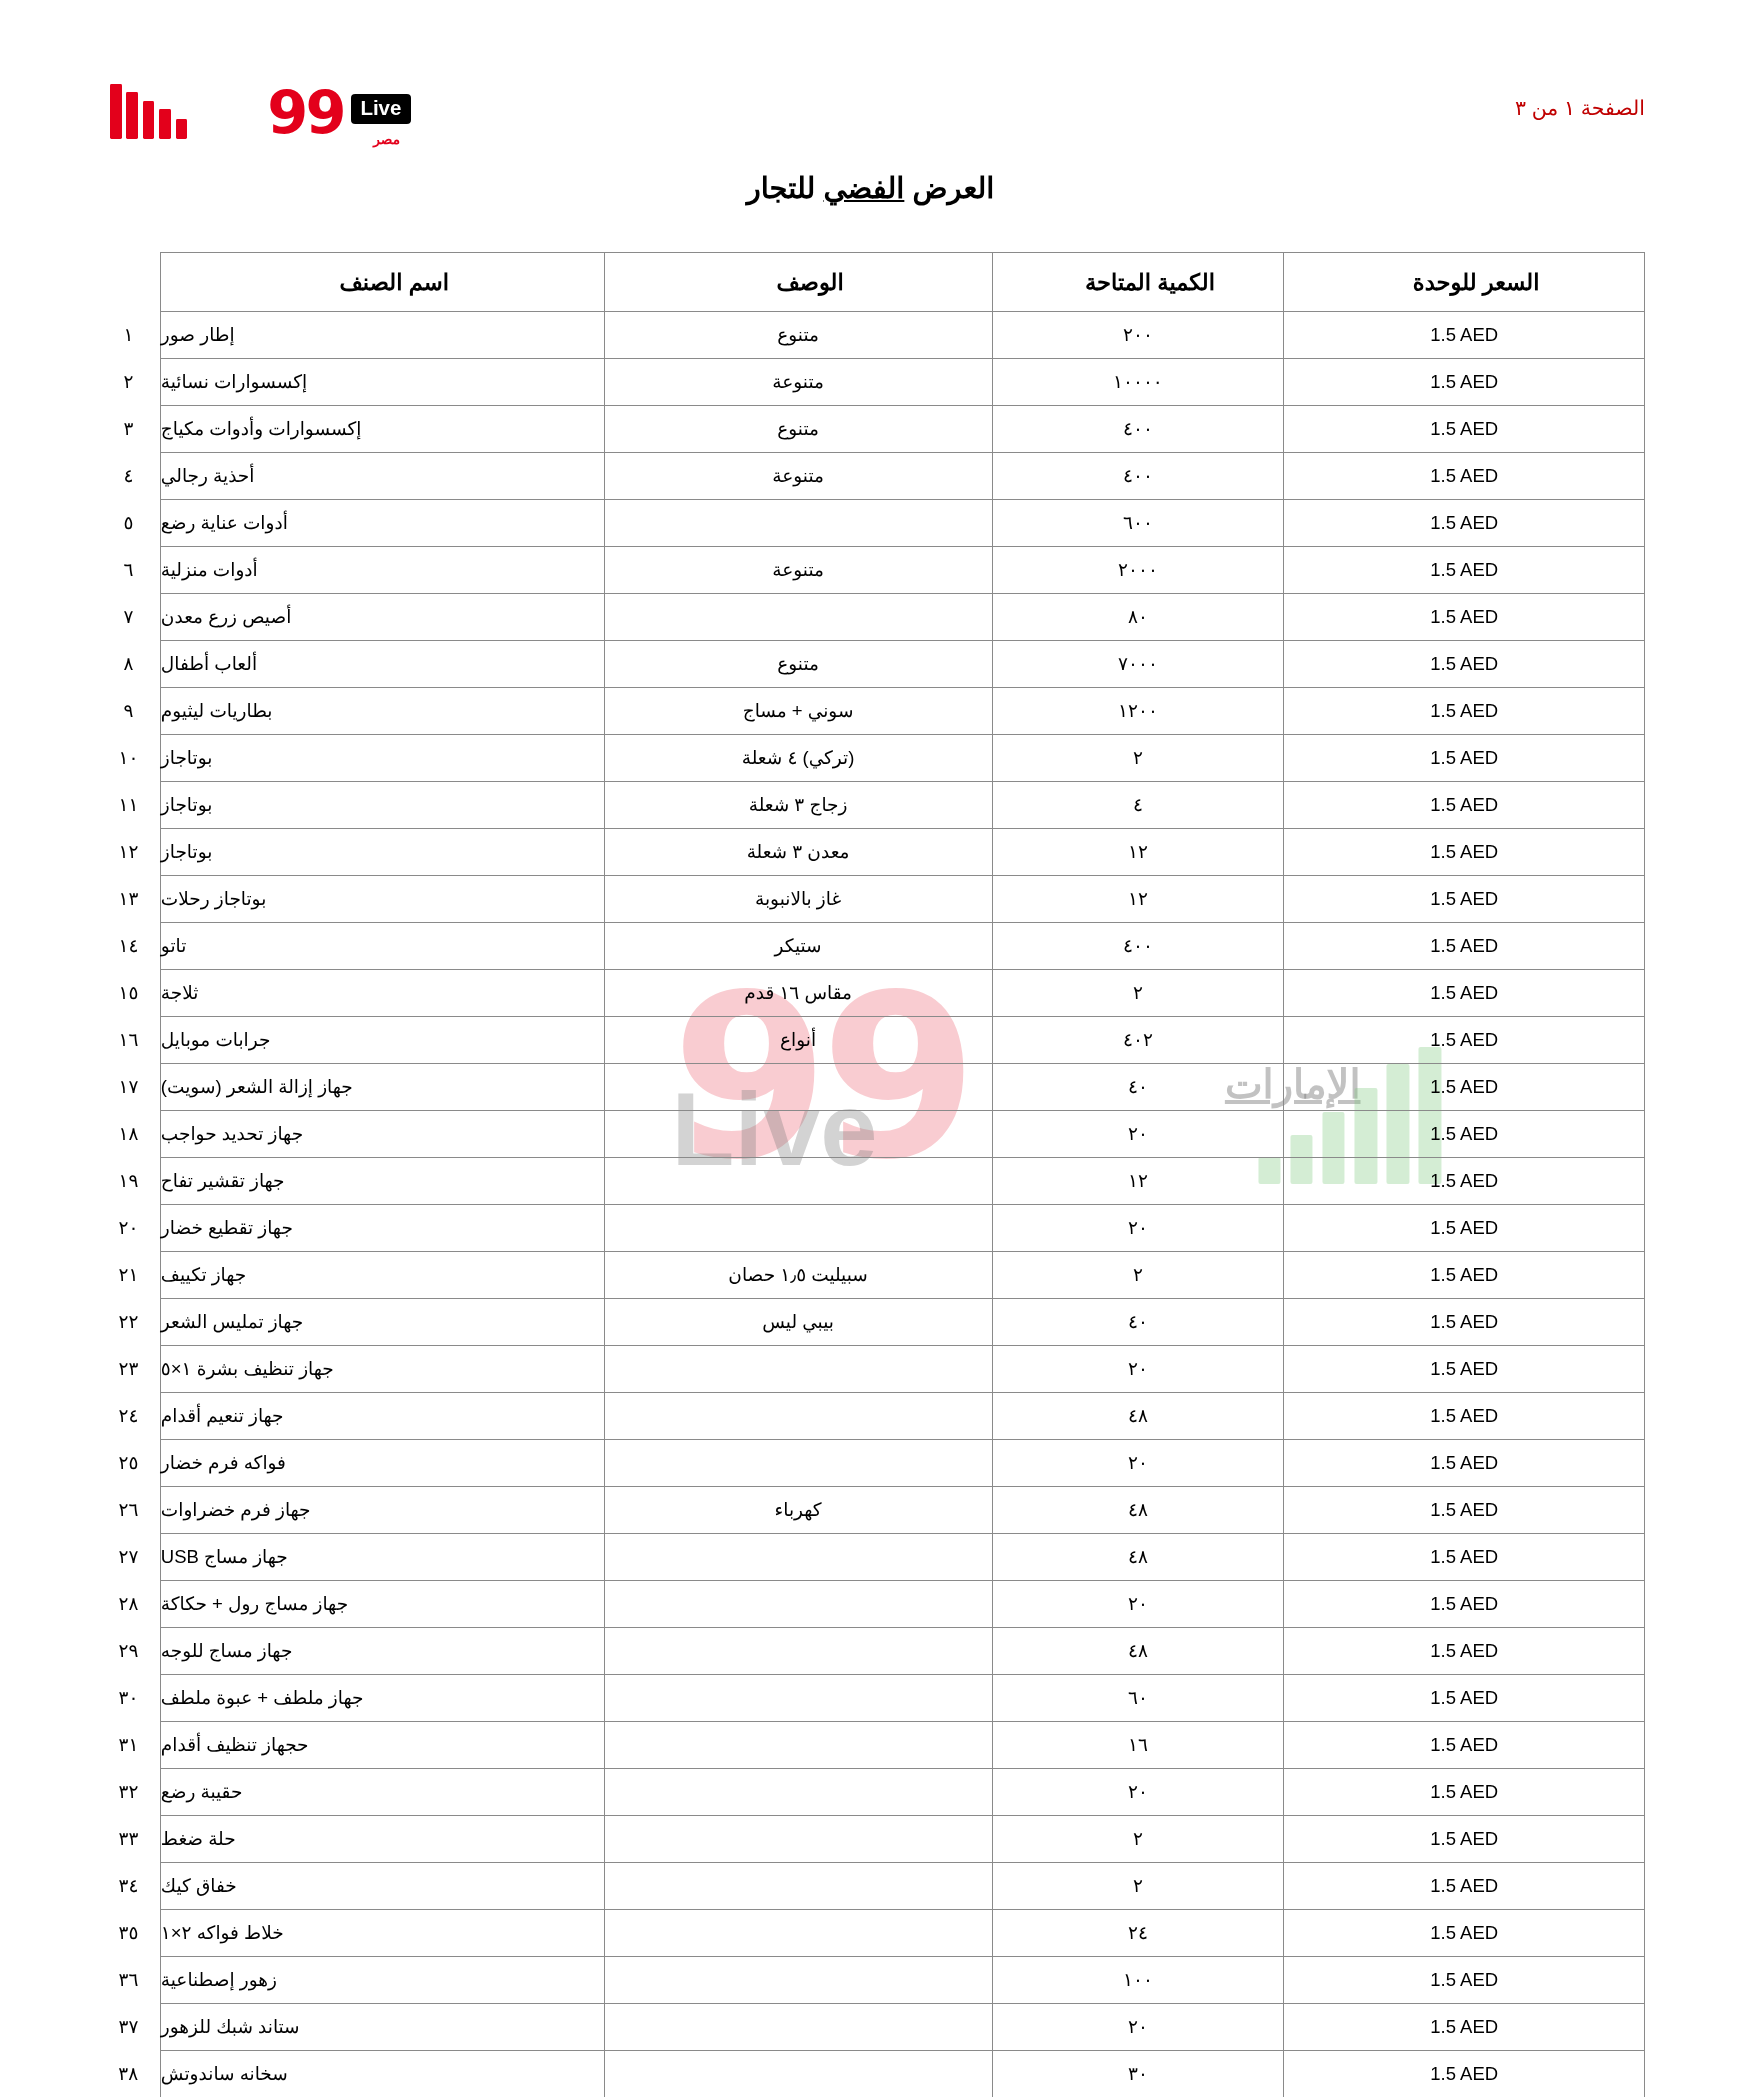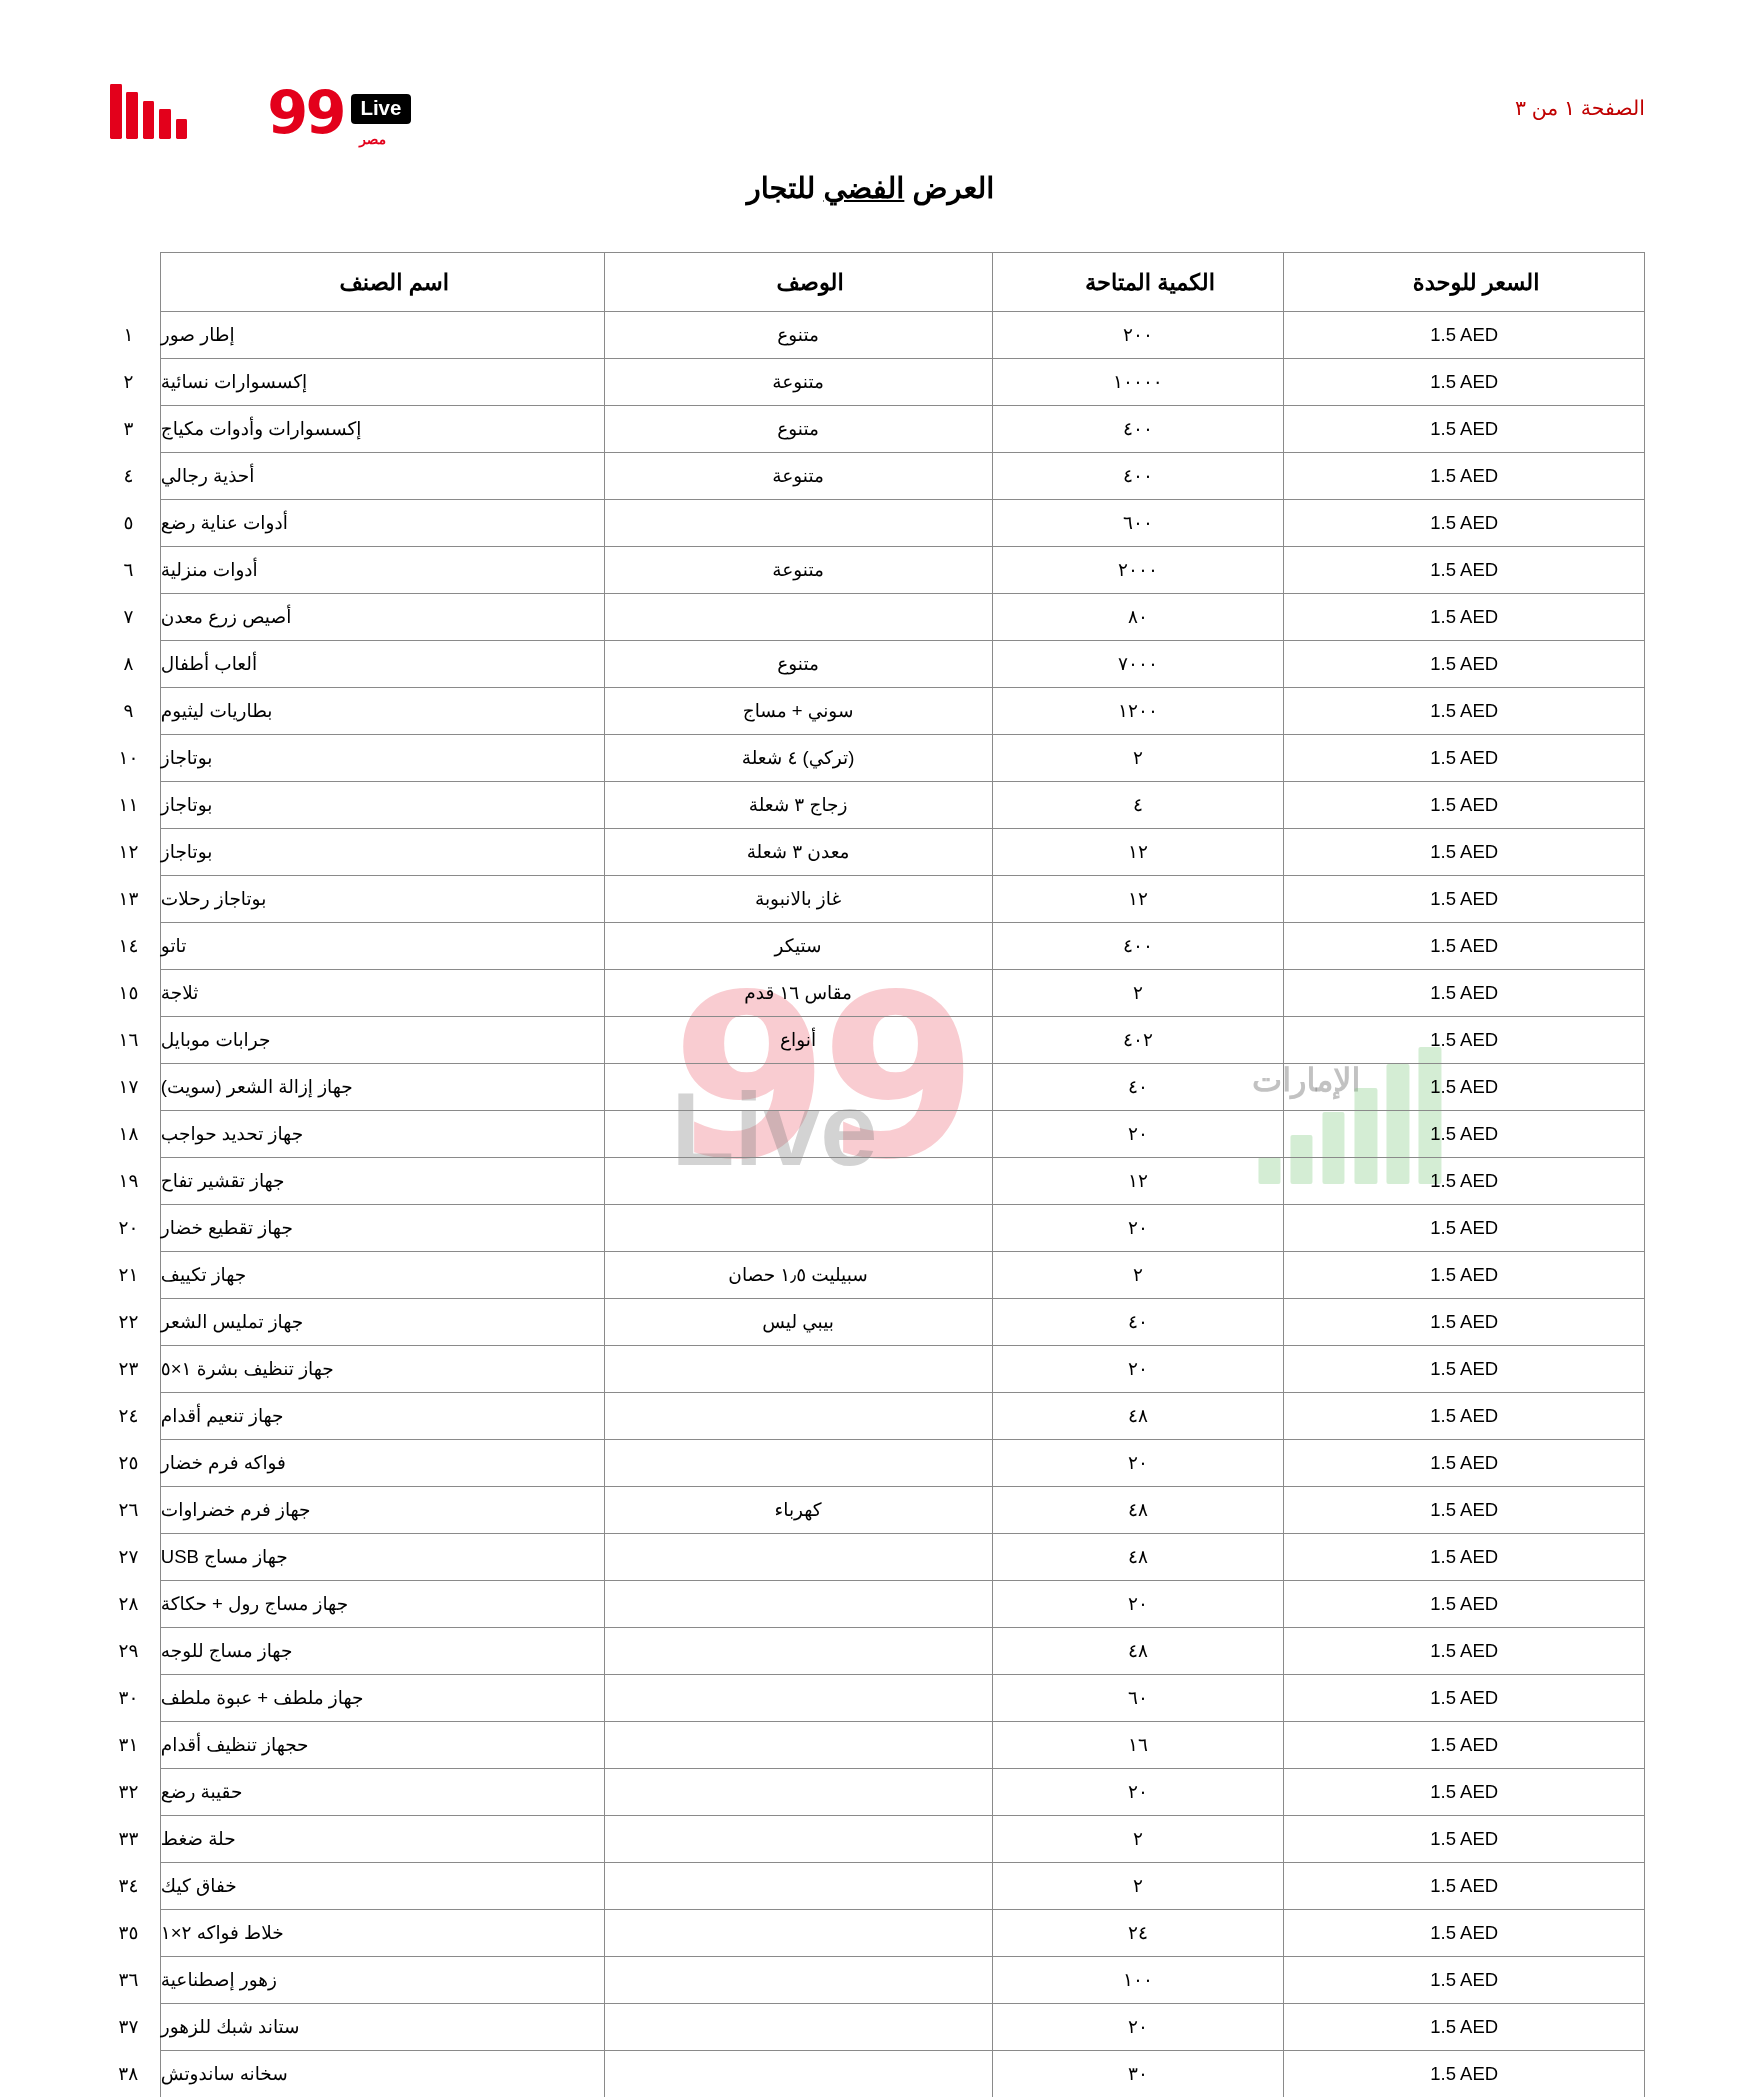--- a/index.html
+++ b/index.html
@@ -76,21 +76,21 @@
     color: #ffffff;
     font-size: 20.5px;
     font-weight: bold;
     padding: 2.7px 9.6px 4.1px;
     border-radius: 4.1px;
     font-family: "Liberation Sans", sans-serif;
     margin-bottom: 6.8px;
   }
   .logo-masr {
     position: absolute;
-    right: 25px;
+    right: 11px;
     bottom: 2.7px;
     font-size: 13.7px;
     color: #e3001b;
     font-weight: bold;
   }
 
   .doc-title {
     position: absolute;
     top: 171px;
     left: 0;
@@ -132,24 +132,25 @@
     top: 113px;
     font-size: 103px;
     font-weight: bold;
     color: rgba(120, 120, 120, 0.33);
     font-family: "Liberation Sans", sans-serif;
   }
   .wm-emirates {
     position: absolute;
     right: 92px;
     top: 103px;
-    font-size: 32px;
+    font-size: 40px;
     font-weight: bold;
     color: rgba(120, 120, 120, 0.45);
     direction: rtl;
+    text-decoration: underline;
   }
   .wm-bars {
     position: absolute;
     left: 1153px;
     top: 82px;
     display: flex;
     align-items: flex-end;
     gap: 9.6px;
     height: 144px;
     transform: translateX(-100%);

